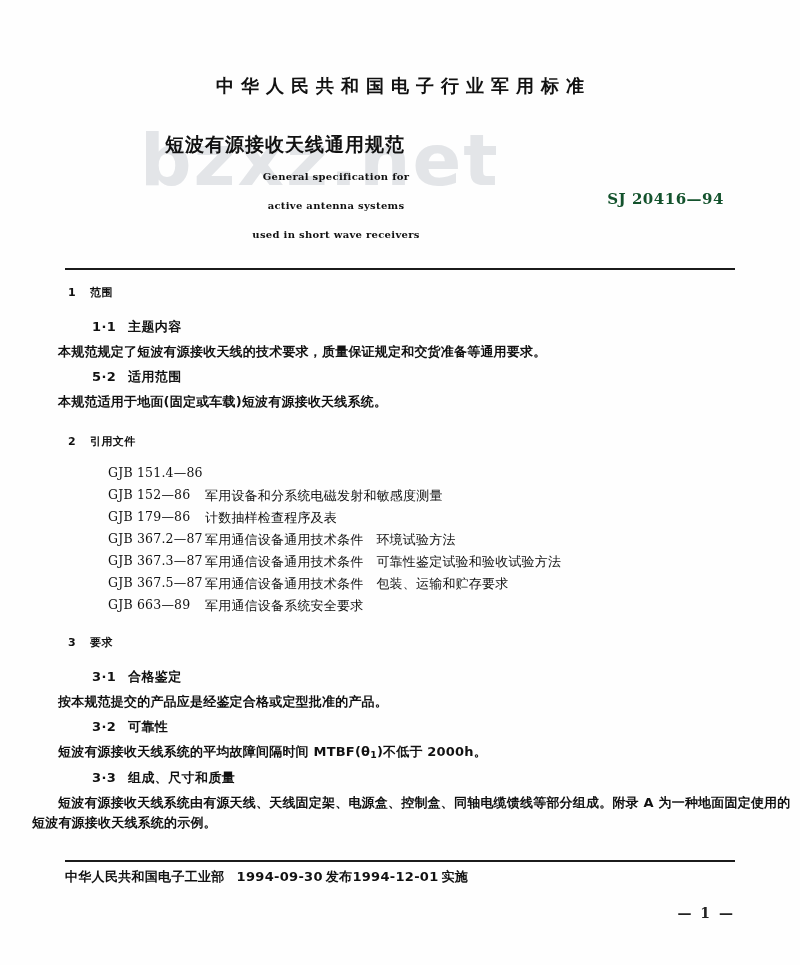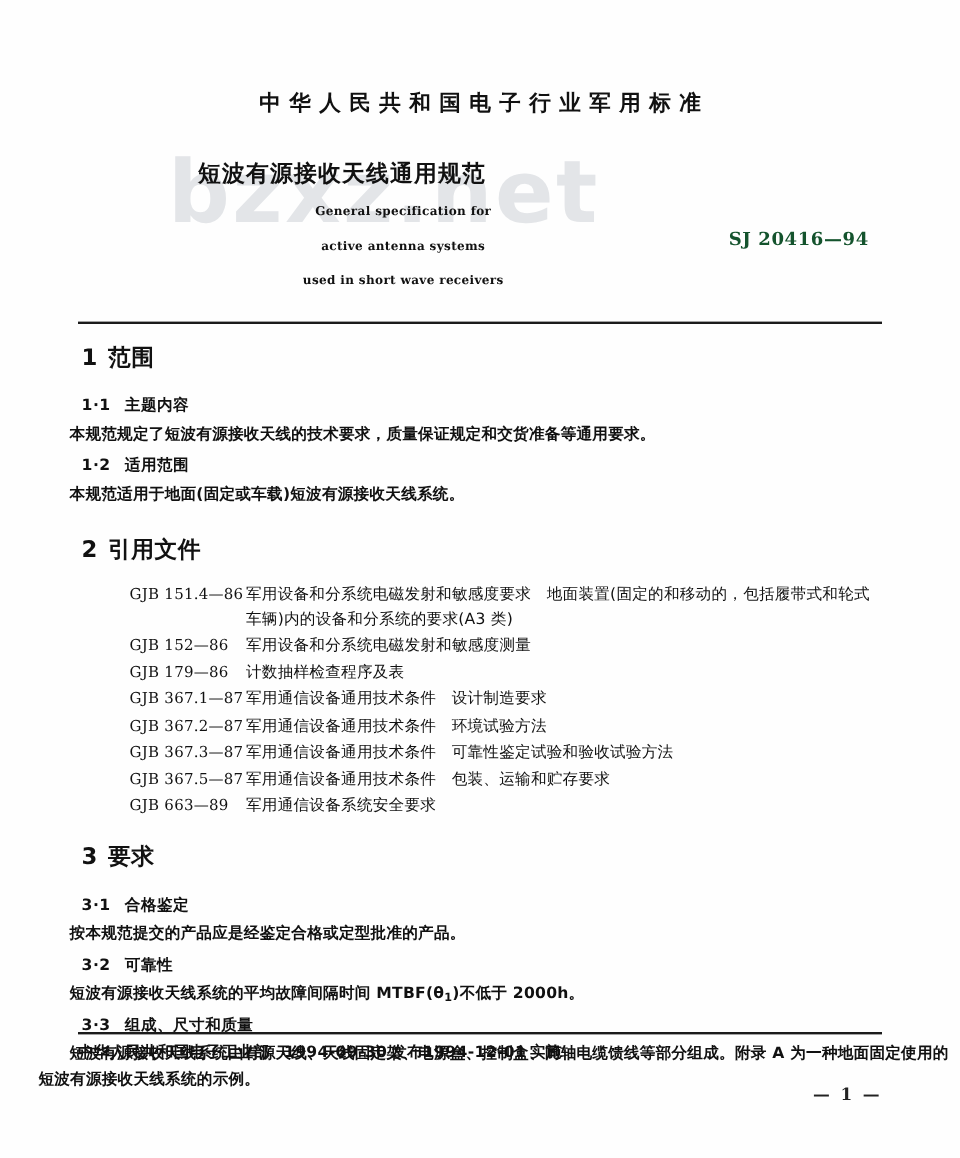--- a/index.html
+++ b/index.html
@@ -109,38 +109,38 @@
   .rule-bottom { top: 860px; }
 
   
   .body-area {
     position: absolute;
     left: 0; right: 0;
     top: 285px;
   }
 
   .h1 {
-    font-size: 19px;
+    font-size: 11px;
     font-weight: 700;
     color: #111;
     margin: 0;
     padding-left: 68px;
     letter-spacing: 0.4px;
   }
   .h1 .num { display: inline-block; min-width: 22px; }
 
   .h2 {
     font-size: 13px;
     font-weight: 700;
     color: #111;
     margin: 0;
     padding-left: 68px;
     letter-spacing: 0.4px;
   }
-  .h2 .num { display: inline-block; min-width: 36px; }
+  .h2 .num { display: inline-block; min-width: 36px; margin-left: 24px; }
 
   .para {
     font-size: 13px;
     font-weight: 700;
     color: #111;
     margin: 0;
     padding-left: 32px;
     letter-spacing: 0.2px;
     line-height: 1.55;
   }
@@ -243,48 +243,43 @@
       <div class="sp-18"></div>
 
       <p class="h2">
         <span class="num">1·1</span><span>主题内容</span>
       </p>
       <div class="sp-6"></div>
       <p class="para indent">本规范规定了短波有源接收天线的技术要求，质量保证规定和交货准备等通用要求。</p>
       <div class="sp-6"></div>
 
       <p class="h2">
-        <span class="num">1·2</span><span>适用范围</span>
+        <span class="num">5·2</span><span>适用范围</span>
       </p>
       <div class="sp-6"></div>
       <p class="para indent">本规范适用于地面(固定或车载)短波有源接收天线系统。</p>
 
       <div class="sp-22"></div>
 
       <p class="h1">
         <span class="num">2</span><span>引用文件</span>
       </p>
       <div class="sp-14"></div>
 
       <ul class="ref-list">
         <li class="ref-row">
           <span class="ref-code">GJB 151.4—86</span>
-          <span class="ref-desc"><span>军用设备和分系统电磁发射和敏感度要求</span><span class="gap"></span><span>地面装置(固定的和移动的，包括履带式和轮式车辆)内的设备和分系统的要求(A3 类)</span></span>
         </li>
         <li class="ref-row">
           <span class="ref-code">GJB 152—86</span>
           <span class="ref-desc"><span>军用设备和分系统电磁发射和敏感度测量</span></span>
         </li>
         <li class="ref-row">
           <span class="ref-code">GJB 179—86</span>
           <span class="ref-desc"><span>计数抽样检查程序及表</span></span>
-        </li>
-        <li class="ref-row">
-          <span class="ref-code">GJB 367.1—87</span>
-          <span class="ref-desc"><span>军用通信设备通用技术条件</span><span class="gap"></span><span>设计制造要求</span></span>
         </li>
         <li class="ref-row">
           <span class="ref-code">GJB 367.2—87</span>
           <span class="ref-desc"><span>军用通信设备通用技术条件</span><span class="gap"></span><span>环境试验方法</span></span>
         </li>
         <li class="ref-row">
           <span class="ref-code">GJB 367.3—87</span>
           <span class="ref-desc"><span>军用通信设备通用技术条件</span><span class="gap"></span><span>可靠性鉴定试验和验收试验方法</span></span>
         </li>
         <li class="ref-row">

